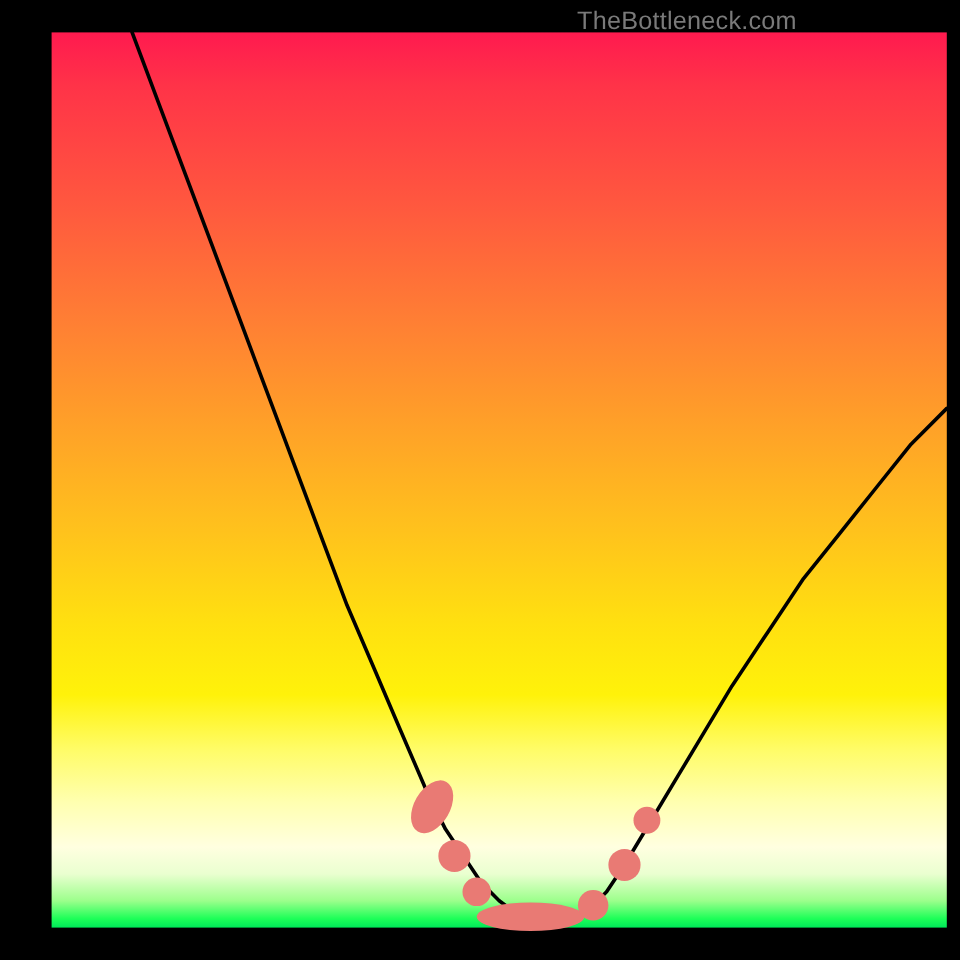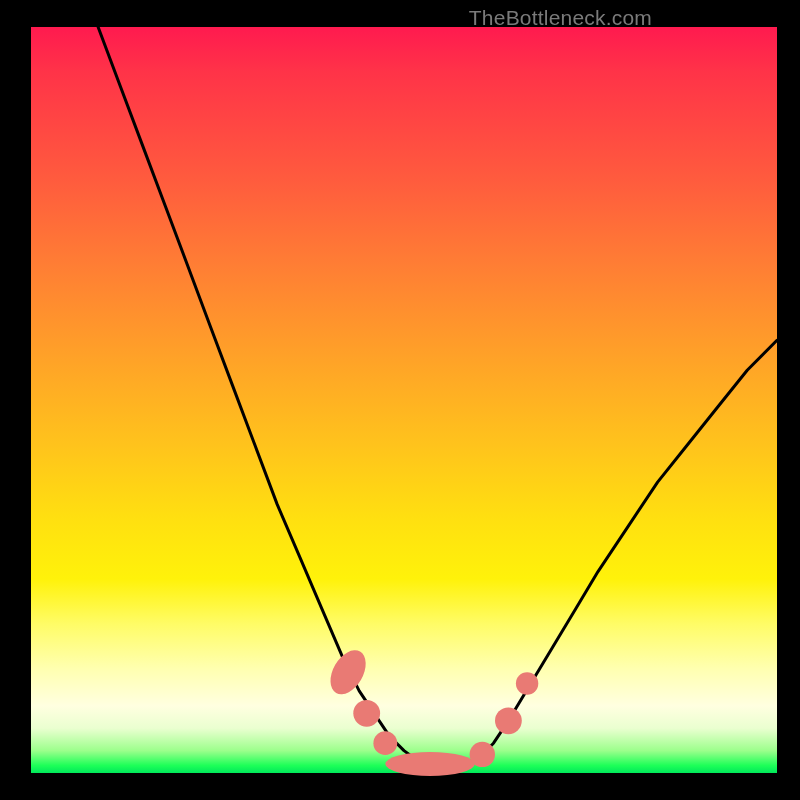--- a/index.html
+++ b/index.html
@@ -6,21 +6,21 @@
     margin: 0;
     padding: 0;
     width: 800px;
     height: 800px;
     background: #000;
     overflow: hidden;
     font-family: Arial, Helvetica, sans-serif;
   }
   .frame {
     position: absolute;
-    left: 4px;
+    left: 16px;
     top: 0;
     width: 660px;
     height: 800px;
     background: #000;
   }
   .plot {
     position: absolute;
     left: 27px;
     top: 27px;
     width: 746px;

